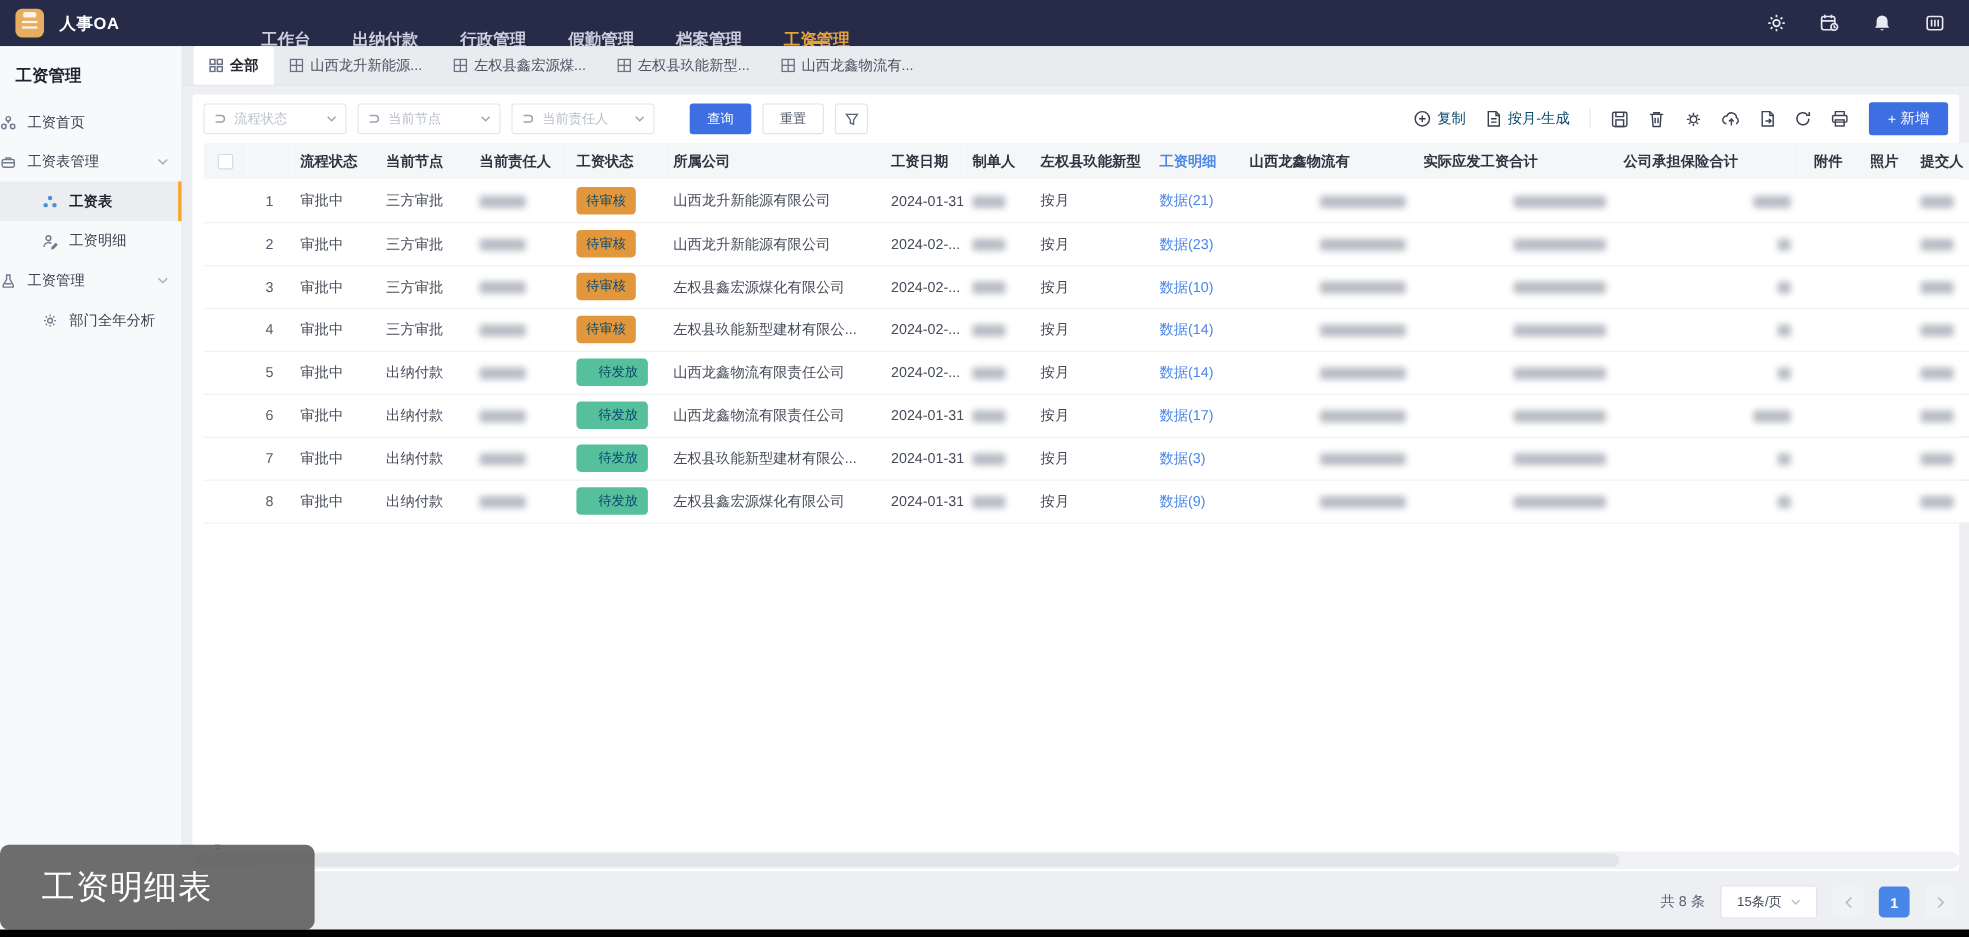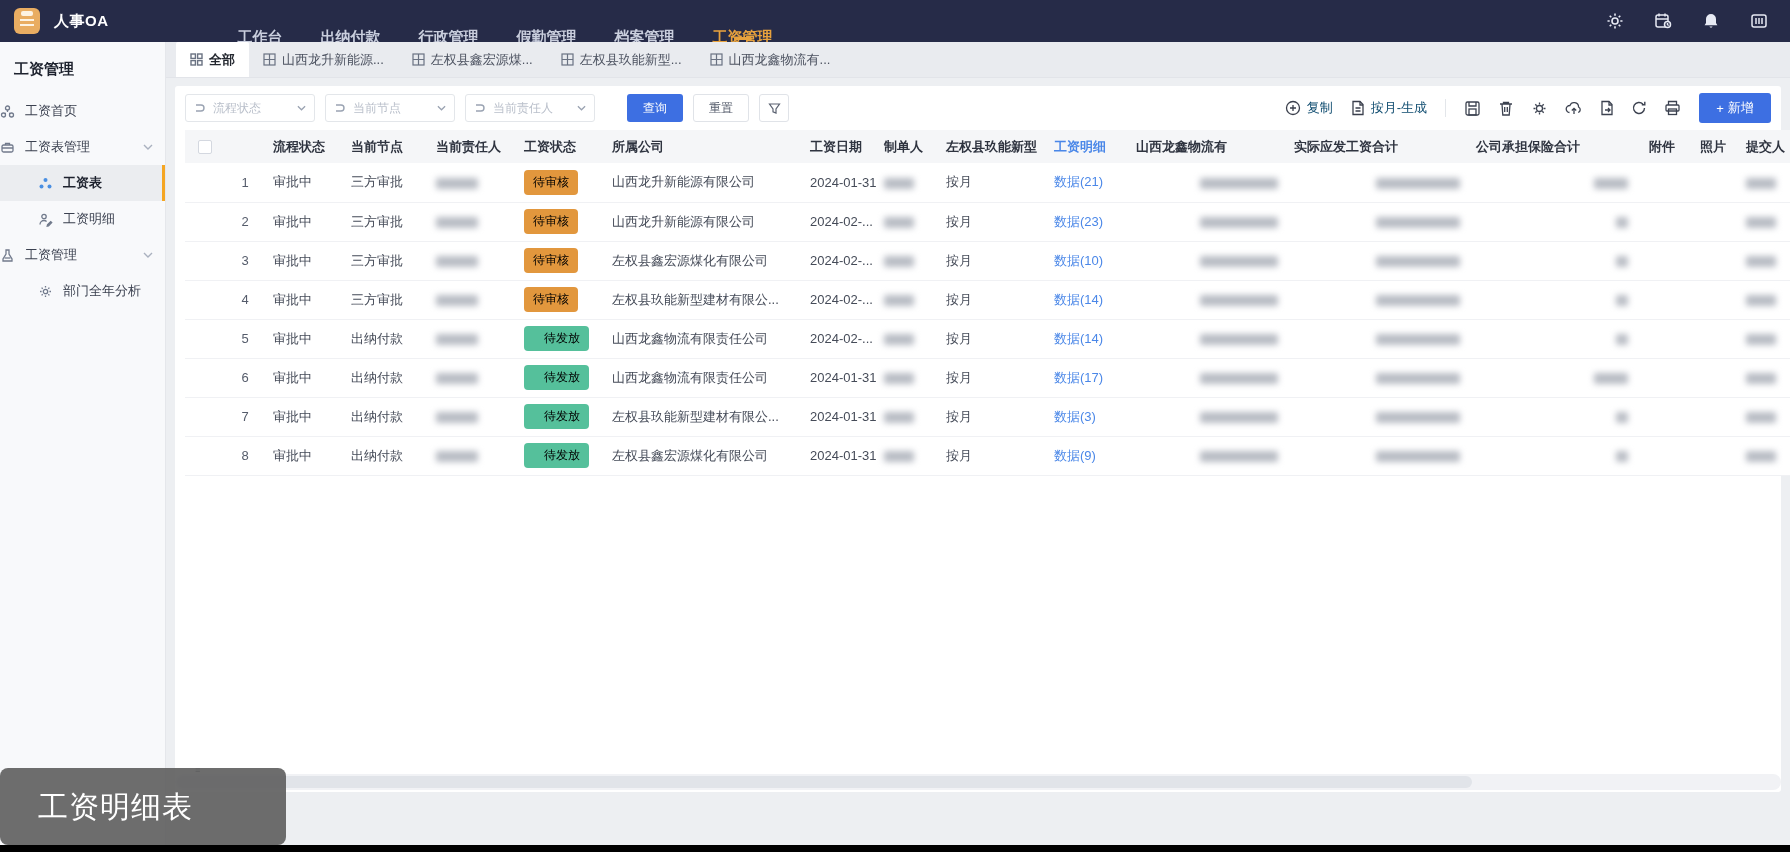--- a/index.html
+++ b/index.html
@@ -59,21 +59,21 @@
 
   
   table{ border-collapse:collapse; table-layout:fixed; width:1586px; margin:0 10px; }
   th{ background:#f5f6f8; font-size:13px; font-weight:bold; color:#2f3440; text-align:left; height:33px; padding:0 8px; white-space:nowrap; overflow:hidden; }
   th.blue{ color:#4a87e8; }
   th.ctr,td.ctr{ text-align:center; }
   th.num,td.num{ text-align:right; }
   td{ font-size:13px; color:#454b58; height:39px; padding:0 8px; border-bottom:1px solid #f0f1f4; white-space:nowrap; overflow:hidden; background:#fff; }
   td.c-idx,th.c-idx{ text-align:center; color:#555c6b; }
   .cbx{ width:14px; height:14px; border:1px solid #d4d8e0; border-radius:2px; background:#fff; display:inline-block; vertical-align:middle; cursor:pointer; }
-  .badge{ display:inline-block; padding:4px 9px; border-radius:4px; font-size:12px; color:#000000; }
+  .badge{ display:inline-block; padding:4px 9px; border-radius:4px; font-size:12px; color:#0c4a6e; }
   .badge.pending_review{ background:#e2973d; }
   .badge.pending_pay{ background:#55c09b;padding-left:20px; }
   .link{ color:#4a87e8; cursor:pointer; }
   .blob{ display:inline-block; height:11px; border-radius:2px; background:#b8bcc4; filter:blur(3px); vertical-align:middle; }
 
   
   .hscroll{ position:absolute; left:0; bottom:2px; width:100%; height:16px; background:#f1f2f5; border-radius:8px; }
   .hthumb{ position:absolute; left:2px; top:2px; width:1295px; height:12px; border-radius:6px; background:#e1e4e9; cursor:pointer; }
   .drag-handle{ position:absolute; left:20px; bottom:16px; width:10px; height:8px; color:#4a4f5c; font-size:9px; line-height:4px; }
 
@@ -569,16 +569,42 @@
           </tr>
         </tbody>
     </table>
 
     <div class="hscroll">
         <div class="hthumb"></div>
       </div>
     <div class="drag-handle">≡</div>
   </div>
 
+  <div class="pager">
+    <span class="total">共 8 条</span>
+    <div class="psize">
+      <span>15条/页</span>
+      <span class="i">
+          <svg width="9" height="6" viewBox="0 0 10 6" fill="none" stroke="currentColor" stroke-width="1.4">
+            <path d="M1 1l4 4 4-4"></path>
+          </svg>
+        </span>
+    </div>
+    <div class="pbtn">
+      <span class="i">
+          <svg width="7" height="11" viewBox="0 0 7 11" fill="none" stroke="currentColor" stroke-width="1.5">
+            <path d="M6 1 1.5 5.5 6 10"></path>
+          </svg>
+        </span>
+    </div>
+    <div class="pbtn page-active">1</div>
+    <div class="pbtn">
+      <span class="i">
+          <svg width="7" height="11" viewBox="0 0 7 11" fill="none" stroke="currentColor" stroke-width="1.5">
+            <path d="M1 1l4.5 4.5L1 10"></path>
+          </svg>
+        </span>
+    </div>
+  </div>
 </main>
 
 <div class="caption">工资明细表</div>
 <div class="bottom-bar"></div>
 
 </body></html>

